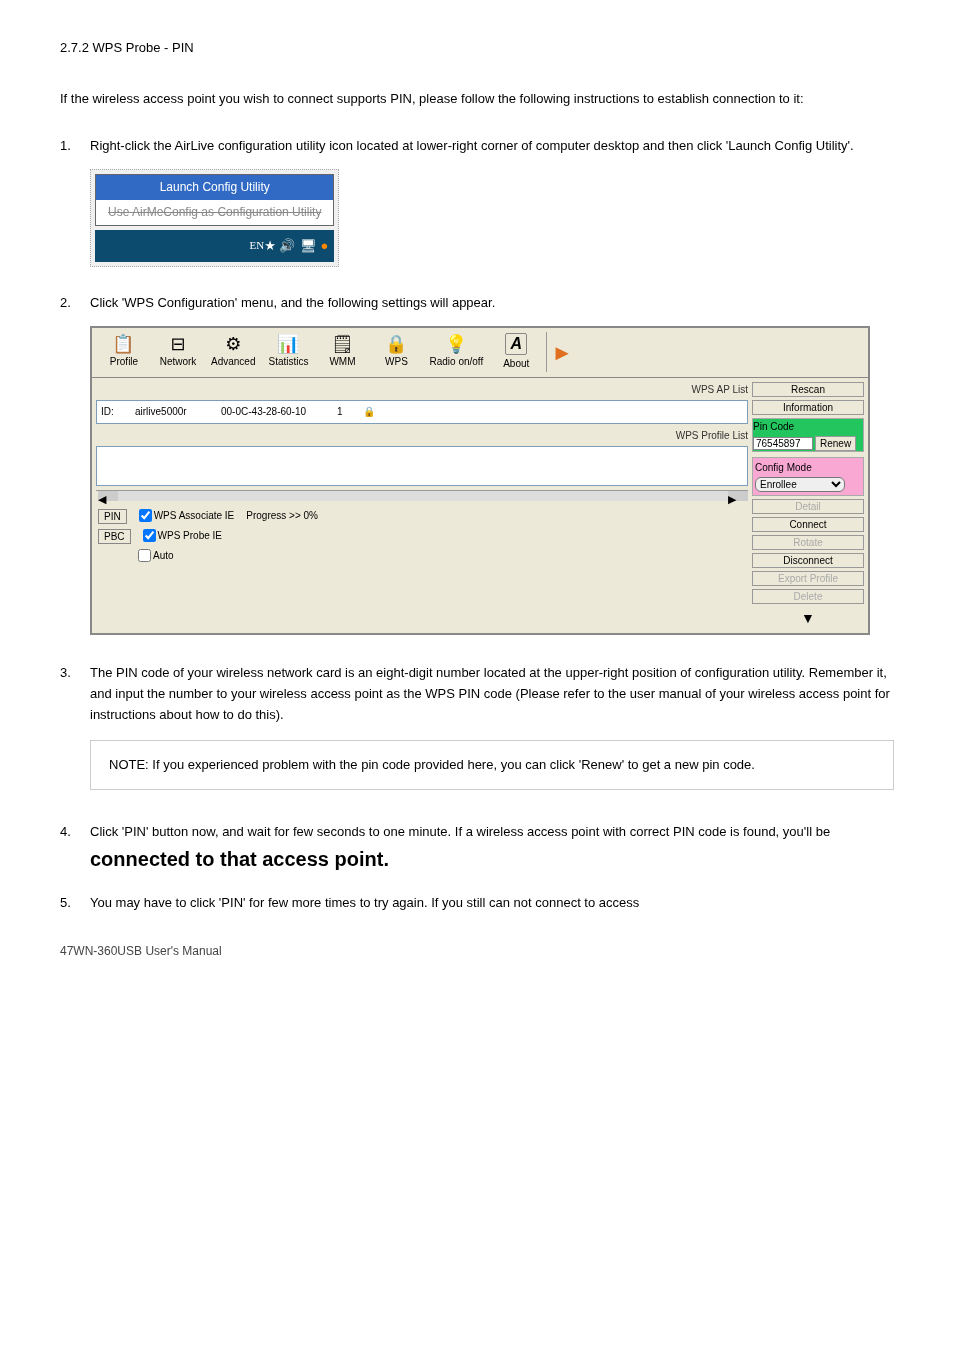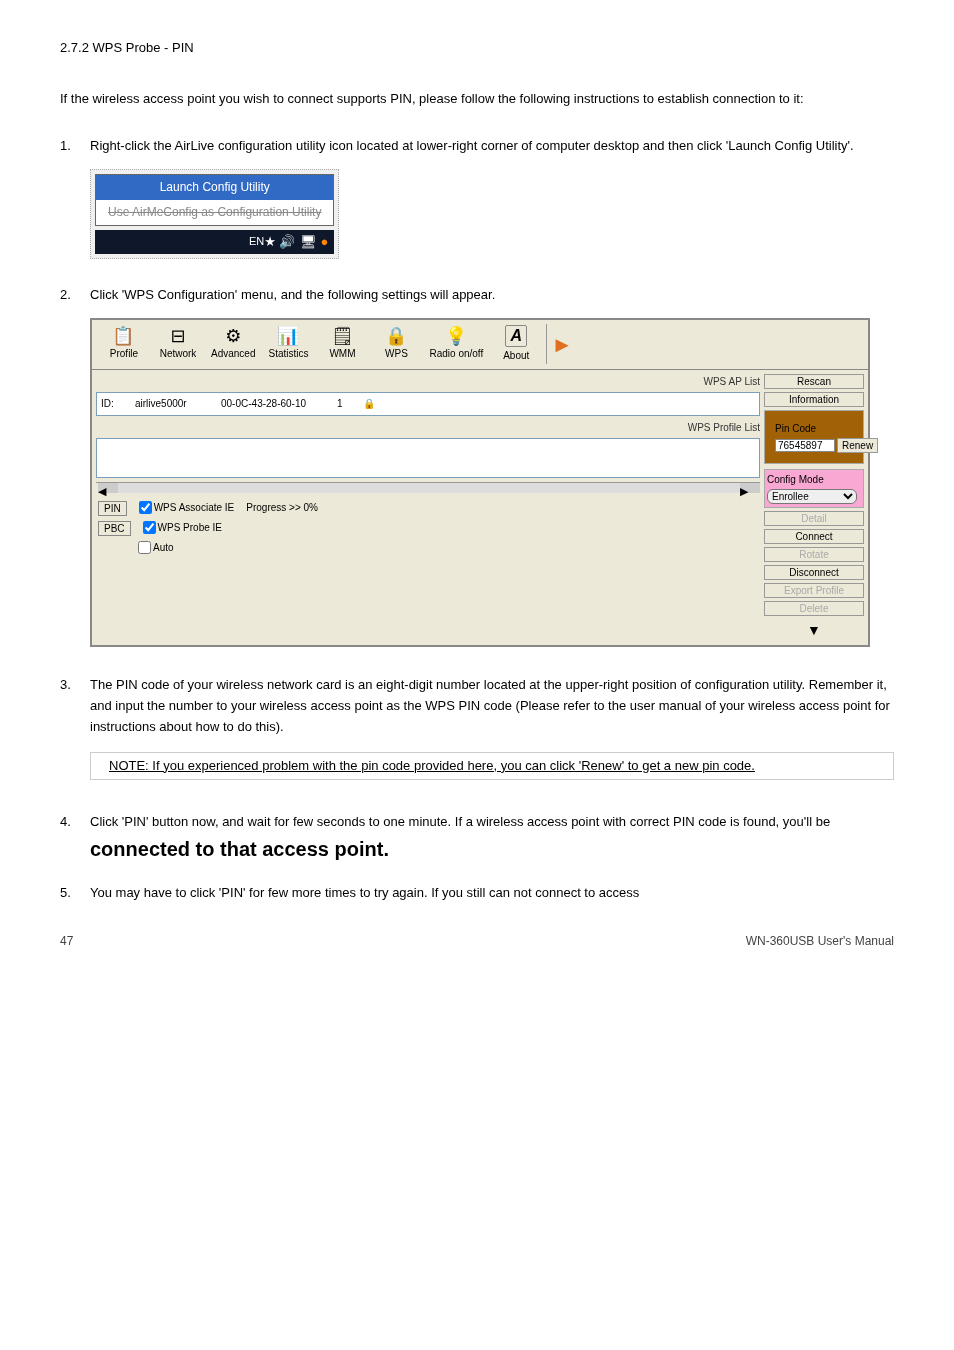--- a/index.html
+++ b/index.html
@@ -51,29 +51,30 @@
     }
     .context-menu-item.highlighted {
       background: #316ac5;
       color: #fff;
     }
     .context-menu-item.strike {
       text-decoration: line-through;
       color: #888;
     }
     .taskbar-bar {
-      background: #0f172a;
-      height: 24px;
+      background: #0c4a6e;
+      height: 32px;
       margin-top: 4px;
       display: flex;
       align-items: center;
       justify-content: flex-end;
       padding-right: 6px;
       color: #fff;
       font-size: 11px;
+      font-family: Liberation Serif, serif;
     }
     .taskbar-icons {
       display: flex;
       align-items: center;
       gap: 4px;
     }
     .tray-en {
       font-size: 11px;
       color: #fff;
     }
@@ -116,21 +117,21 @@
     }
     .wps-content {
       display: flex;
       padding: 4px;
       gap: 4px;
     }
     .wps-left {
       flex: 1;
     }
     .wps-right {
-      width: 100px;
+      width: 112px;
       display: flex;
       flex-direction: column;
       gap: 3px;
     }
     .panel-label {
       text-align: right;
       font-size: 10px;
       margin-bottom: 2px;
       color: #333;
     }
@@ -190,22 +191,22 @@
       padding: 1px 4px;
       cursor: pointer;
       text-align: center;
       color: #000;
     }
     .right-btn.disabled {
       color: #aaa;
     }
     .pin-code-box {
       border: 1px solid #aaa;
-      padding: 10px;
-      background: #a16207;
+      padding: 0;
+      background: #22c55e;
       font-size: 10px;
     }
     .pin-code-label {
       font-size: 10px;
       margin-bottom: 1px;
     }
     .pin-code-row {
       display: flex;
       gap: 2px;
       align-items: center;
@@ -234,39 +235,37 @@
     }
     .wps-scrollbar-h {
       height: 12px;
       background: #ece9d8;
       border-top: 1px solid #999;
       display: flex;
       align-items: center;
     }
     .note-box {
       border: 1px solid #ccc;
-      padding: 3px 18px;
+      padding: 14px 18px;
       margin: 14px 0;
       font-size: 13px;
       line-height: 1.6;
-      text-decoration: underline;
     }
 
     .connected-text {
       font-size: 13px;
       line-height: 1.6;
     }
     .big-text {
       font-size: 20px;
       font-weight: bold;
     }
 
     .footer {
       display: flex;
-      justify-content: space-between;
       margin-top: 30px;
       font-size: 12px;
       color: #444;
     }
   </style>
 </head>
 <body>
 
 <div class="section-title">2.7.2 WPS Probe - PIN</div>
 

